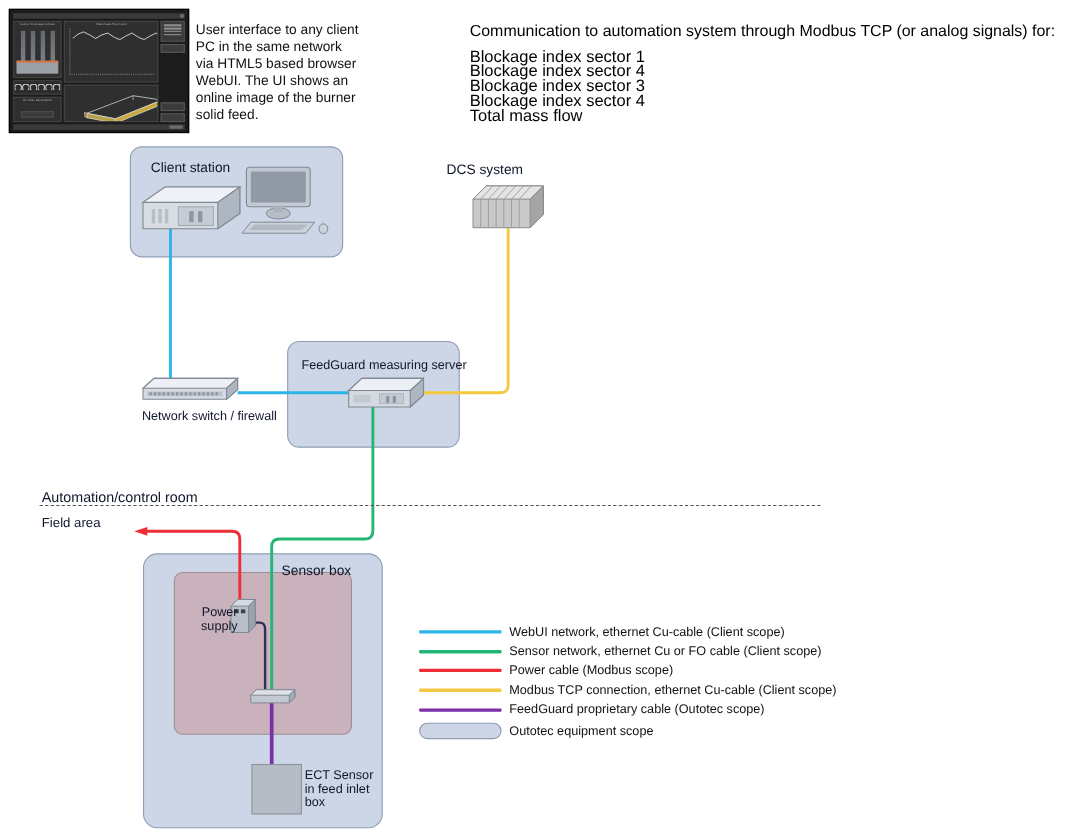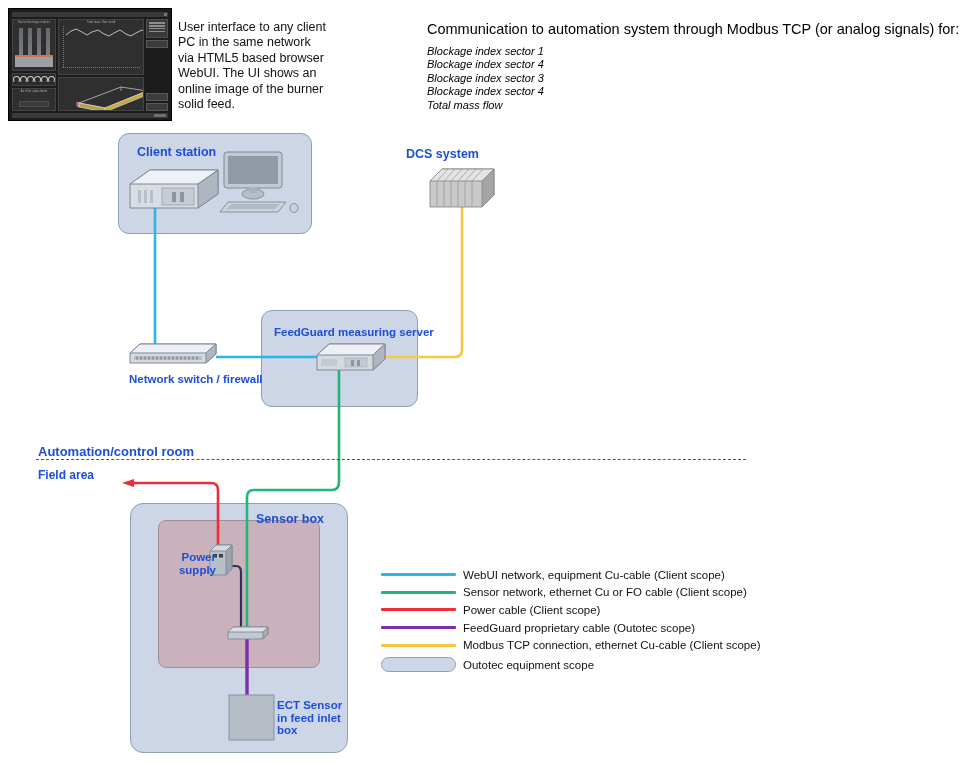--- a/index.html
+++ b/index.html
@@ -52,36 +52,36 @@
   .legbox{height:15px;background:#3a3a3a;border:1px solid #4f4f4f;padding:1px;}
   .legbox i{display:block;height:1.5px;background:#8d8d8d;margin:1.3px 1px;}
   .btn{height:6px;background:#3c3c3c;border:1px solid #585858;}
   #ui-thumb .sbar{height:5px;background:#3a3a3a;margin-top:2px;position:relative;}
   #ui-thumb .sbar:after{content:"";position:absolute;right:2px;top:1px;width:12px;height:3px;background:#6d6d6d;}
 
   
   .note{font-size:12.5px;line-height:15.4px;color:#111;}
   #note-ui{left:178px;top:20px;width:150px;}
   #comm-head{left:427px;top:21px;font-size:14.5px;white-space:nowrap;}
-  #comm-list{left:427px;top:45px;font-size:11px;line-height:13.4px;font-style:italic;}
+  #comm-list{left:427px;top:45px;font-size:15px;line-height:13.4px;}
 
   
   .scope{
     background:#ccd6e6;border:1.3px solid #8f9db5;border-radius:11px;
     box-shadow:inset 0 0 0 0 #fff;
   }
   #box-client{left:118px;top:133px;width:192px;height:99px;}
   #box-server{left:261px;top:310px;width:155px;height:95px;}
   #box-field{left:130px;top:503px;width:216px;height:248px;border-radius:13px;}
   #field-inner{
     left:158px;top:520px;width:160px;height:146px;
     background:#c9b2bc;border:1.3px solid #a08e97;border-radius:8px;
   }
 
-  .lbl{font-size:11.5px;font-weight:bold;color:#1d4ed8;white-space:nowrap;}
+  .lbl{font-size:11.5px;font-weight:normal;color:#0f172a;white-space:nowrap;}
   #lbl-client{left:137px;top:145px;font-size:12.5px;}
   #lbl-dcs{left:406px;top:147px;font-size:12.5px;}
   #lbl-server{left:274px;top:326px;}
   #lbl-switch{left:129px;top:373px;}
   #lbl-fieldbox{left:256px;top:512px;font-size:12.5px;}
   #lbl-psu{left:170px;top:551px;line-height:12.6px;text-align:right;width:46px;white-space:normal;}
   #lbl-ect{left:277px;top:699px;line-height:12.6px;white-space:normal;width:72px;}
   #lbl-autoroom{left:38px;top:444px;font-size:13px;}
   #lbl-field{left:38px;top:468px;font-size:12px;}
 
@@ -303,35 +303,35 @@
 <div class="abs lbl" id="lbl-psu">Power supply</div>
 <div class="abs lbl" id="lbl-ect">ECT Sensor in feed inlet box</div>
 
 <div class="abs lbl" id="lbl-autoroom">Automation/control room</div>
 <div class="abs" id="divider"></div>
 <div class="abs lbl" id="lbl-field">Field area</div>
 
 <div class="abs" id="legend">
   <div class="lrow">
     <div class="lswatch" style="background: rgb(44, 181, 232);"></div>
-    <div class="ltext">WebUI network, equipment Cu-cable (Client scope)</div>
+    <div class="ltext">WebUI network, ethernet Cu-cable (Client scope)</div>
   </div>
   <div class="lrow">
     <div class="lswatch" style="background: rgb(34, 181, 115);"></div>
     <div class="ltext">Sensor network, ethernet Cu or FO cable (Client scope)</div>
   </div>
   <div class="lrow">
     <div class="lswatch" style="background: rgb(238, 45, 54);"></div>
-    <div class="ltext">Power cable (Client scope)</div>
+    <div class="ltext">Power cable (Modbus scope)</div>
+  </div>
+  <div class="lrow">
+    <div class="lswatch" style="background: rgb(245, 200, 66);"></div>
+    <div class="ltext">Modbus TCP connection, ethernet Cu-cable (Client scope)</div>
   </div>
   <div class="lrow">
     <div class="lswatch" style="background: rgb(123, 47, 168);"></div>
     <div class="ltext">FeedGuard proprietary cable (Outotec scope)</div>
-  </div>
-  <div class="lrow">
-    <div class="lswatch" style="background: rgb(245, 200, 66);"></div>
-    <div class="ltext">Modbus TCP connection, ethernet Cu-cable (Client scope)</div>
   </div>
   <div class="lrow" style="height:22px;">
     <div class="lpill"></div>
     <div class="ltext">Outotec equipment scope</div>
   </div>
 </div>
 
 </body></html>

